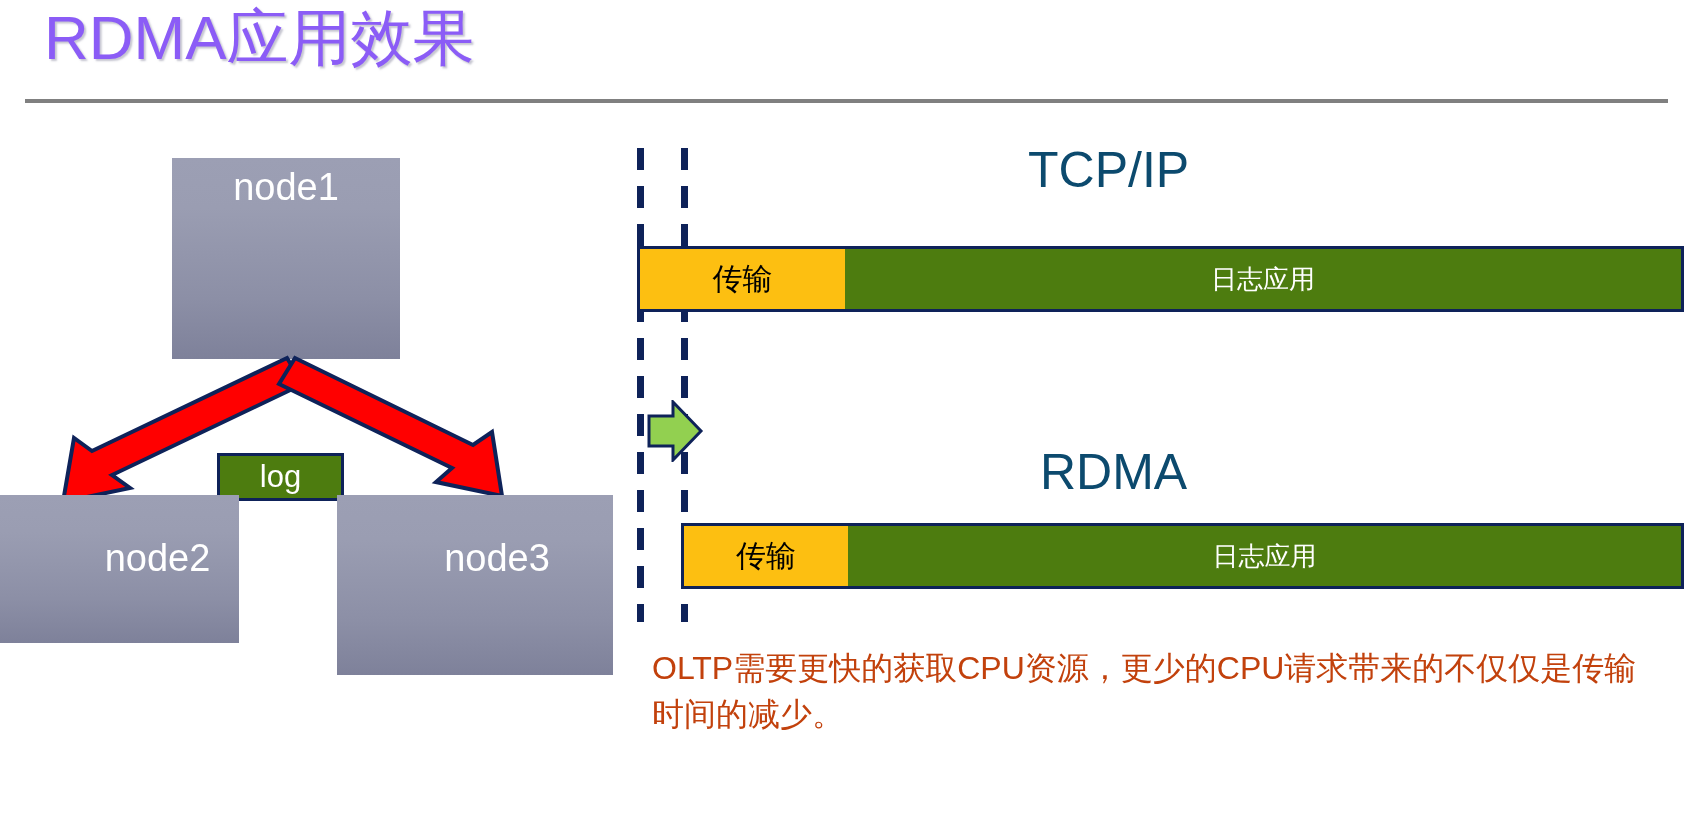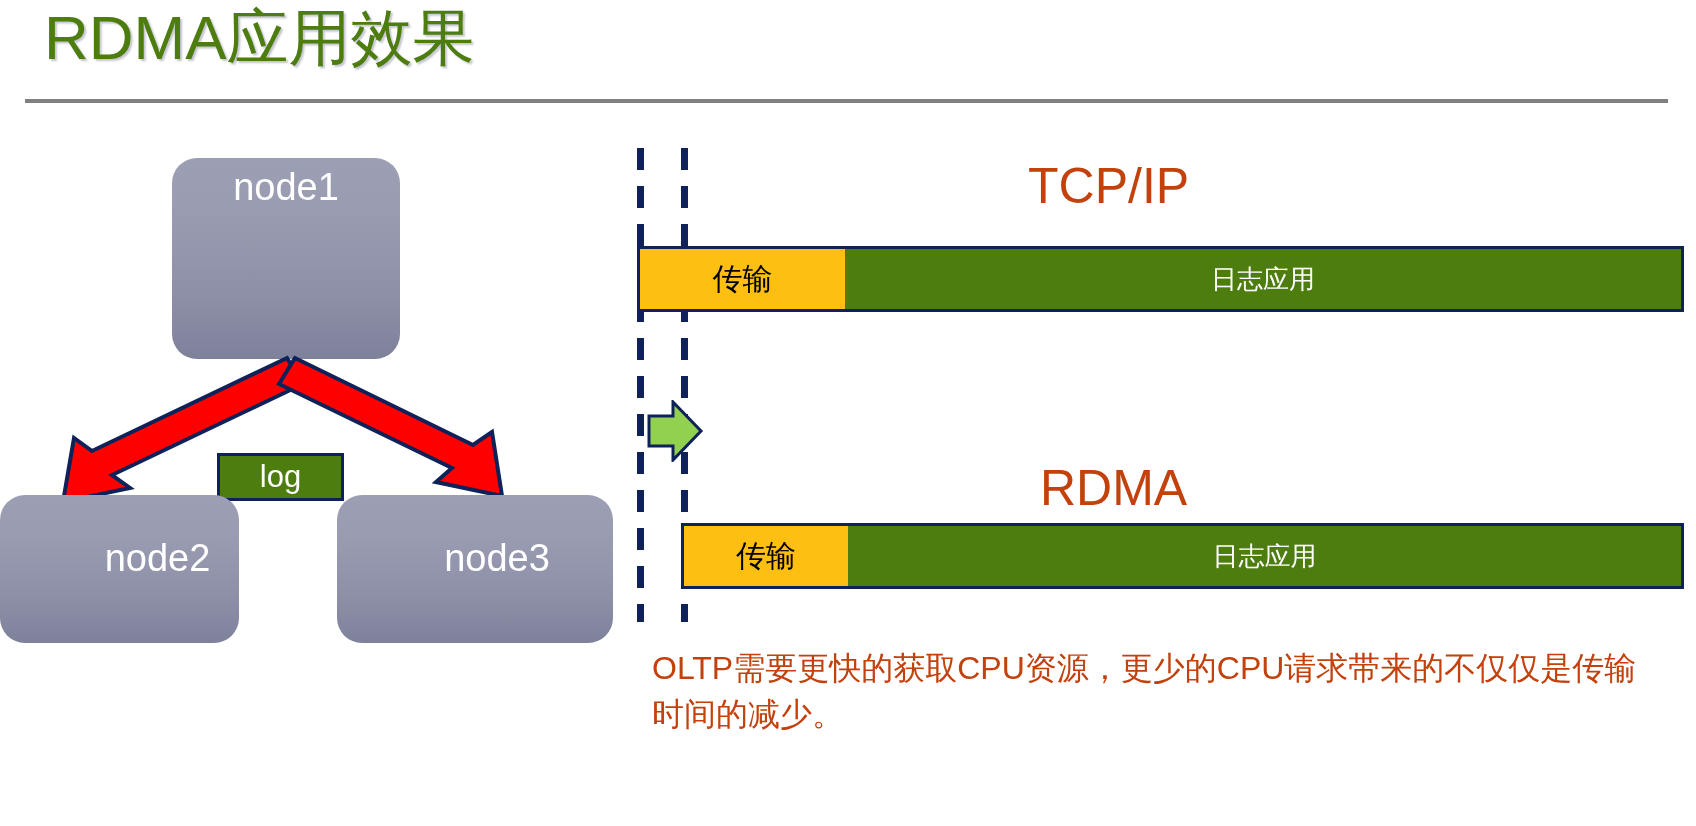--- a/index.html
+++ b/index.html
@@ -15,21 +15,21 @@
     font-family: "Liberation Sans", sans-serif;
   }
 
   
   #slide-title {
     position: absolute;
     left: 44px;
     top: 2px;
     font-size: 62px;
     line-height: 72px;
-    color: #4d7c0f;
+    color: #8b5cf6;
     letter-spacing: 0px;
     white-space: nowrap;
     text-shadow: 2px 2px 2px rgba(150,150,170,0.55);
   }
   #title-rule {
     position: absolute;
     left: 25px;
     top: 99px;
     width: 1643px;
     height: 4px;
@@ -37,41 +37,40 @@
   }
 
   
   .node-box {
     position: absolute;
     background: linear-gradient(to bottom, #9c9fb4 0%, #9a9db2 25%, #8c8fa6 70%, #7e819a 100%);
     color: #ffffff;
     font-size: 38px;
     text-align: center;
     box-sizing: border-box;
-    border-radius: 25px;
   }
   #node1-box {
     left: 172px;
     top: 158px;
     width: 228px;
     height: 201px;
     padding-top: 8px;
   }
   #node2-box {
     left: 0px;
     top: 495px;
     width: 239px;
     height: 148px;
     padding-top: 42px;
   }
   #node3-box {
     left: 337px;
     top: 495px;
     width: 276px;
-    height: 148px;
+    height: 180px;
     padding-top: 42px;
   }
   #node3-box .node-label { position: relative; left: 22px; }
   #node2-box .node-label { position: relative; left: 20px; margin-left: 36px; }
 
   #log-box {
     position: absolute;
     left: 217px;
     top: 453px;
     width: 127px;
@@ -139,23 +138,22 @@
   #bar-rdma {
     left: 681px;
     top: 523px;
     width: 1003px;
   }
   #bar-rdma .seg-transfer { width: 164px; }
 
   .proto-label {
     position: absolute;
     font-size: 50px;
-    color: #c2410c;
+    color: #0c4a6e;
     white-space: nowrap;
-    margin-top: 16px;
   }
   #label-tcp  { left: 1028px; top: 141px; }
   #label-rdma { left: 1040px; top: 443px; }
 
   #green-arrow {
     position: absolute;
     left: 645px;
     top: 400px;
     width: 60px;
     height: 62px;

